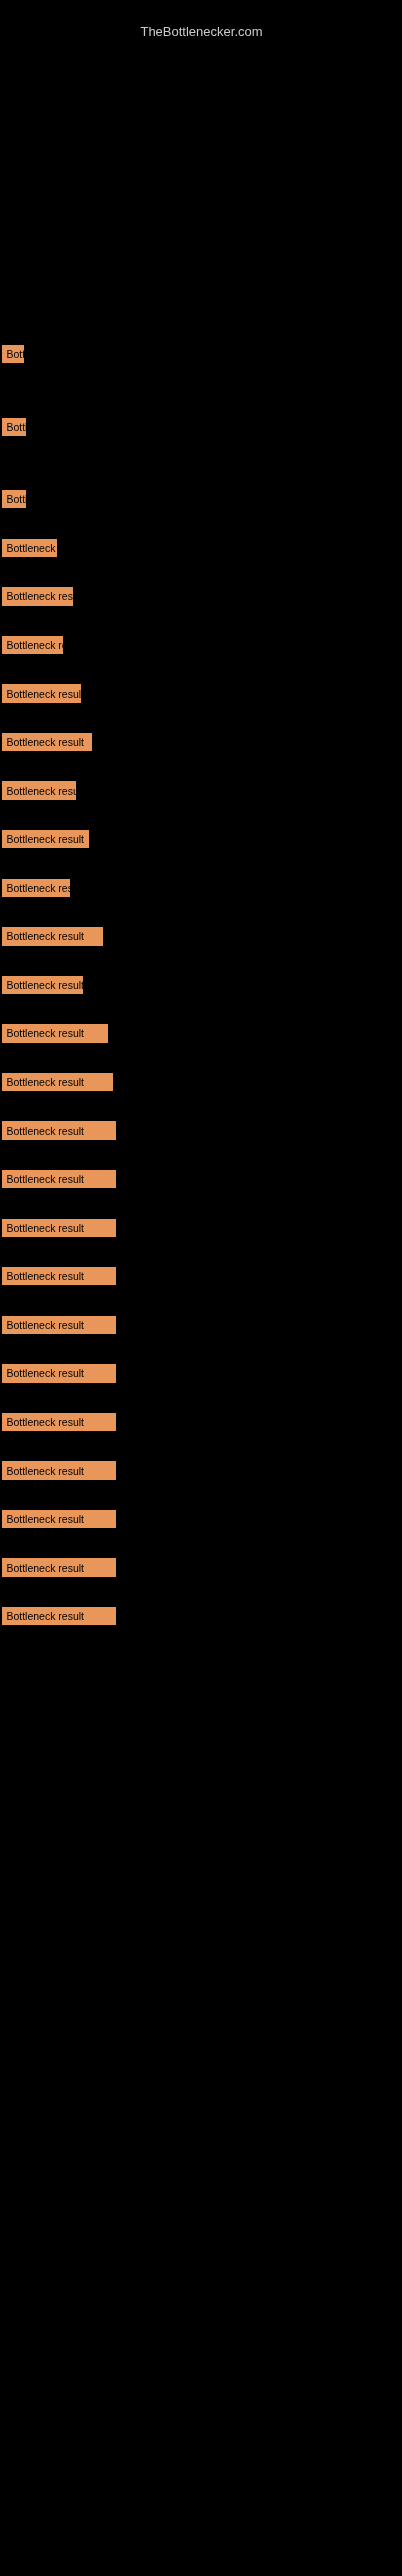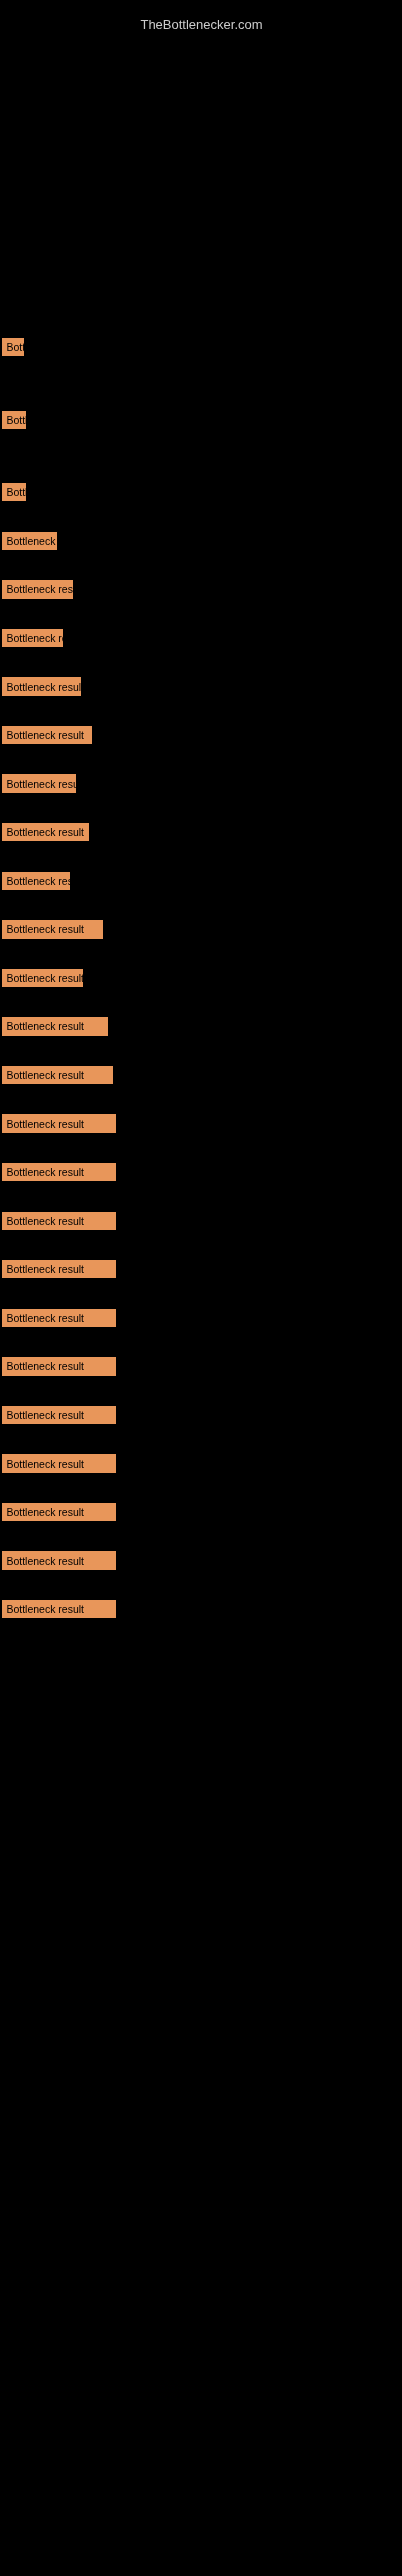--- a/index.html
+++ b/index.html
@@ -13,21 +13,21 @@
       width: 403px;
       min-height: 2576px;
       font-family: Arial, sans-serif;
       position: relative;
     }
 
     .site-title {
       color: #cccccc;
       font-size: 13px;
       text-align: center;
-      padding-top: 17px;
+      padding-top: 24px;
       padding-bottom: 6.4px;
     }
   </style>
 </head>
 <body>
 
 <div class="site-title">TheBottlenecker.com</div>
 
 <div id="results-container">
     <div style="height: 298px; background-color: rgb(0, 0, 0);"></div>

